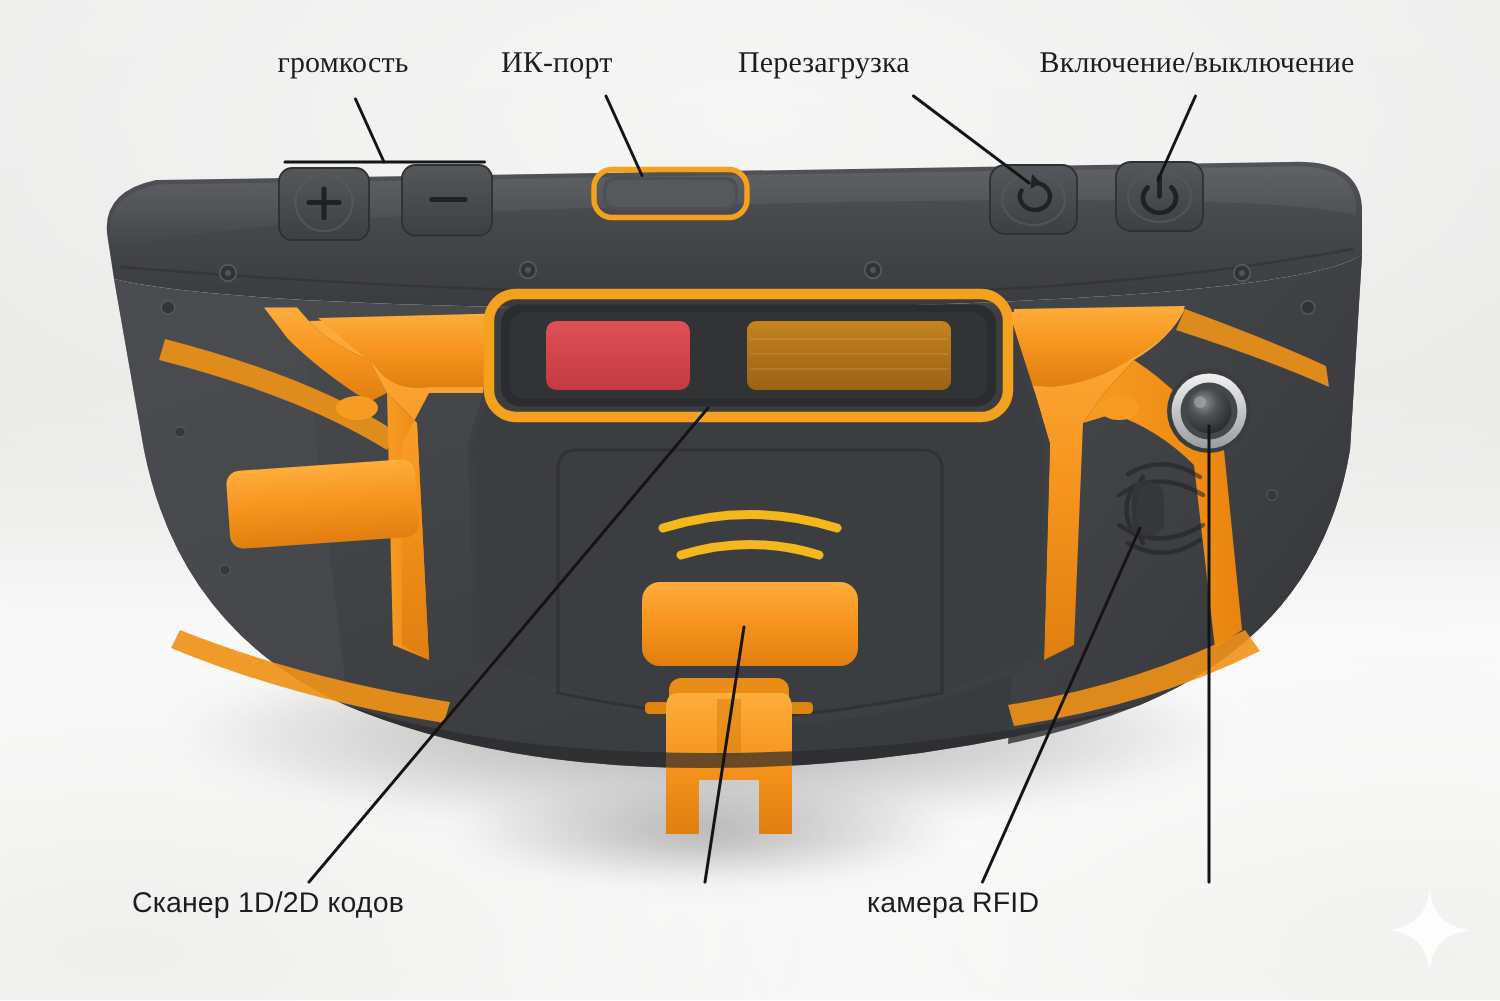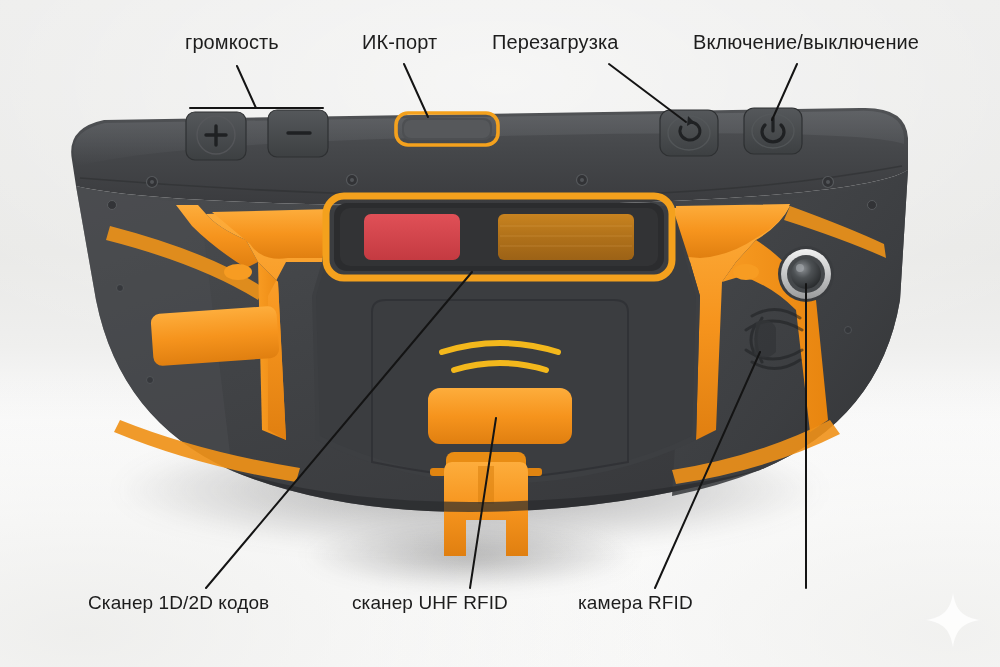--- a/index.html
+++ b/index.html
@@ -23,21 +23,21 @@
       radial-gradient(90% 60% at 95% 95%, rgba(238,238,236,.8) 0%, rgba(255,255,255,0) 65%);
     pointer-events:none;
   }
 
   
   .label{
     position:absolute;white-space:nowrap;color:#1d1d1d;
     font-size:20px;letter-spacing:.1px;font-weight:400;
     font-family:"Liberation Sans","DejaVu Sans",sans-serif;
   }
-  .label.top{top:31px;}
+  .label.top{top:31px;font-family:Liberation Serif, serif;}
   .label.bottom{top:592px;font-size:19px;}
 
   
   #leads{position:absolute;left:0;top:0;width:1000px;height:667px;pointer-events:none;}
 
   
   #device{position:absolute;left:0;top:0;width:1000px;height:667px;}
 
   
   .shadow{
@@ -309,24 +309,23 @@
       <line x1="772" y1="120" x2="797" y2="64"></line>
 
       <line x1="472" y1="272" x2="206" y2="588"></line>
       <line x1="496" y1="418" x2="470" y2="588"></line>
       <line x1="760" y1="352" x2="655" y2="588"></line>
       <line x1="806" y1="284" x2="806" y2="588"></line>
     </g>
   </svg>
 
   <div class="label top" style="left:185px">громкость</div>
-  <div class="label top" style="left:362px">ИК-порт</div>
+  <div class="label top" style="left:334px">ИК-порт</div>
   <div class="label top" style="left:492px">Перезагрузка</div>
   <div class="label top" style="left:693px">Включение/выключение</div>
 
   <div class="label bottom" style="left:88px">Сканер 1D/2D кодов</div>
-  <div class="label bottom" style="left:352px">сканер UHF RFID</div>
   <div class="label bottom" style="left:578px">камера RFID</div>
 
   <svg class="watermark" viewBox="0 0 60 60">
     <path d="M30 2 C33 20 40 27 58 30 C40 33 33 40 30 58 C27 40 20 33 2 30 C20 27 27 20 30 2 Z" fill="#ffffff" opacity=".95"></path>
   </svg>
 </div>
 
 </body></html>

